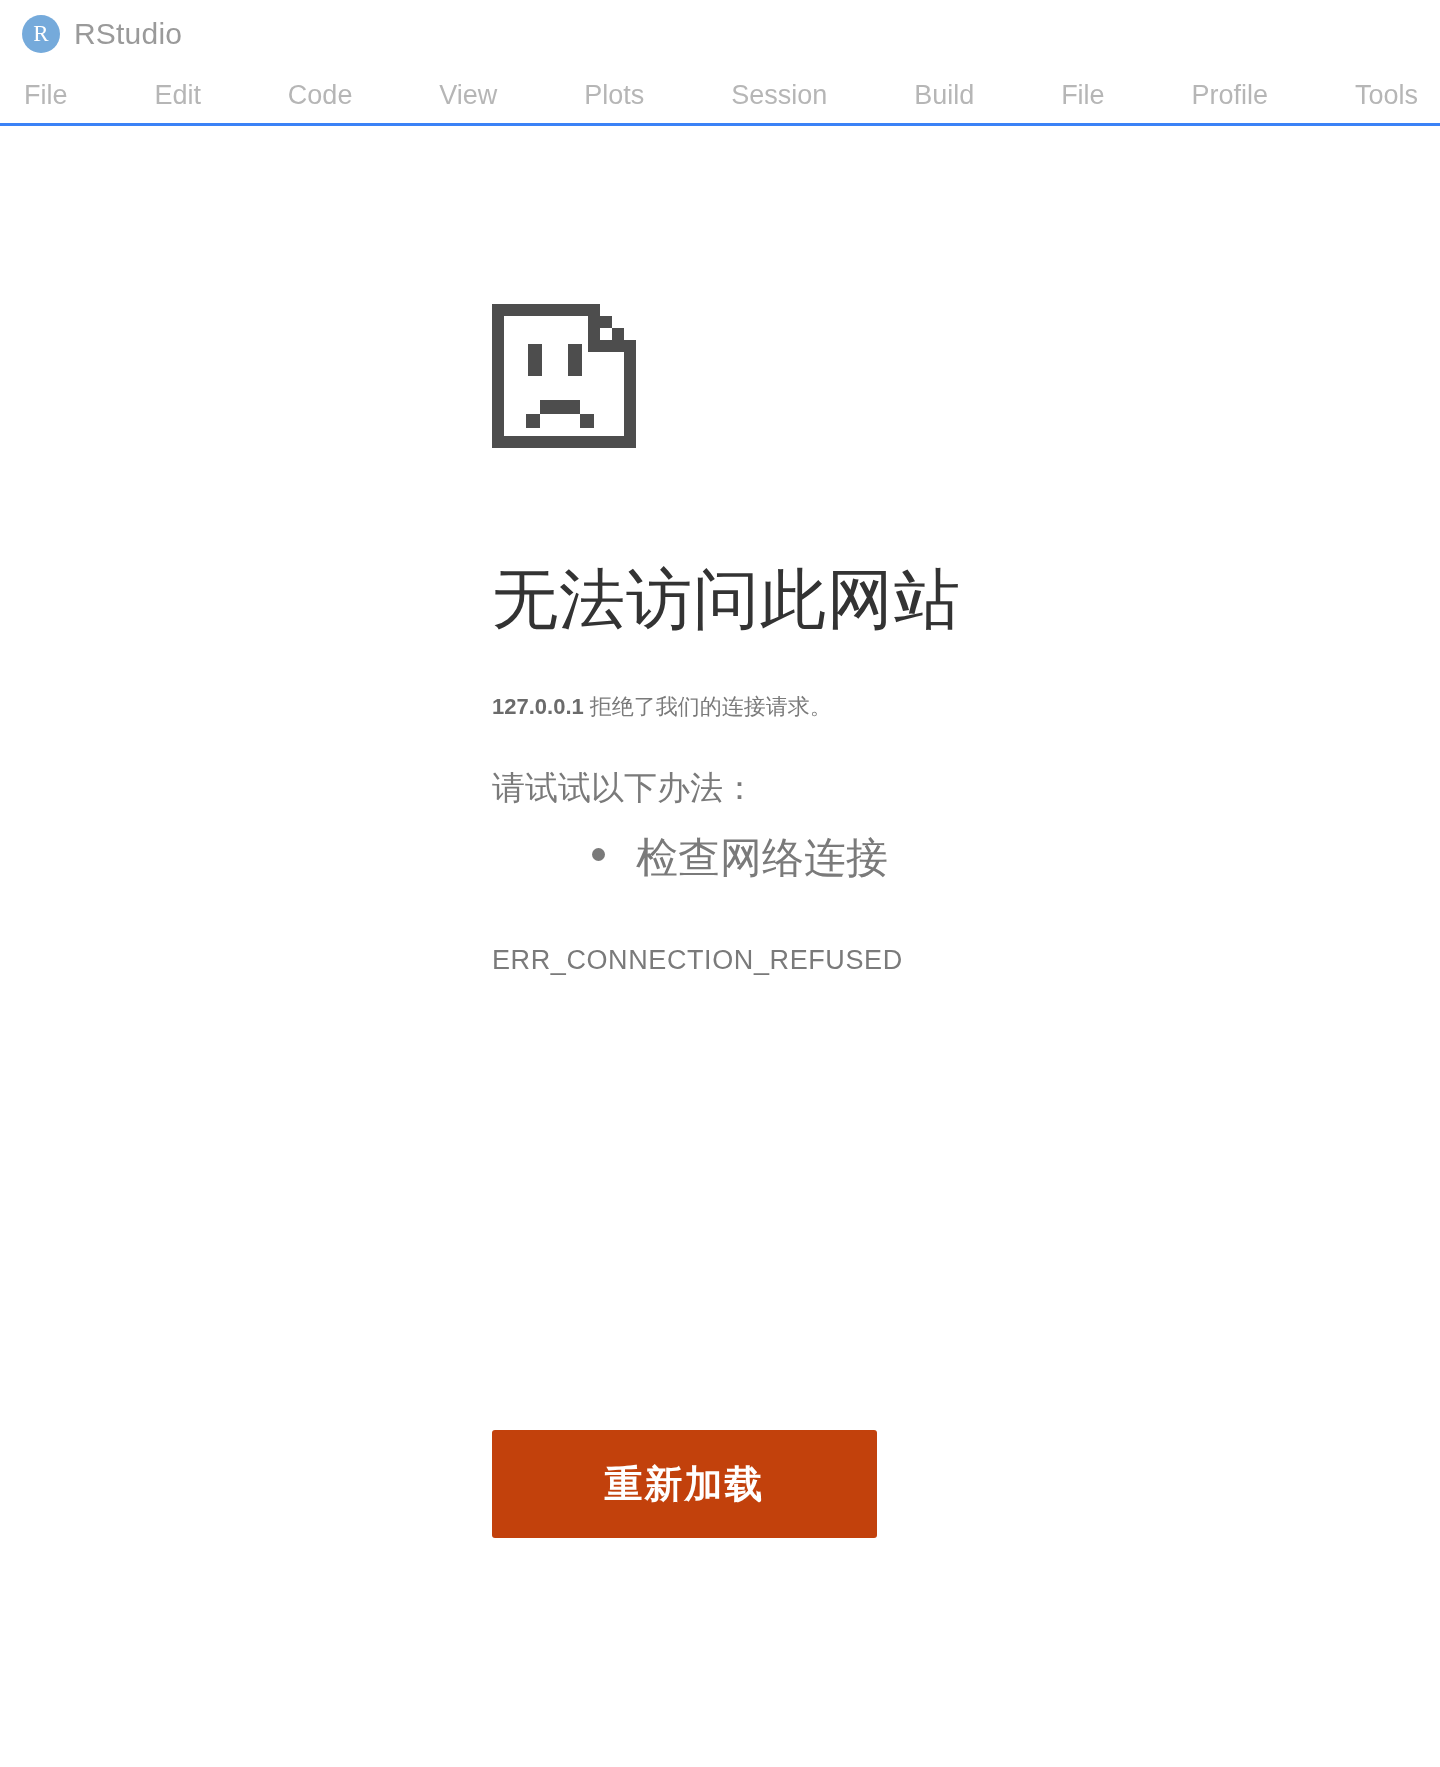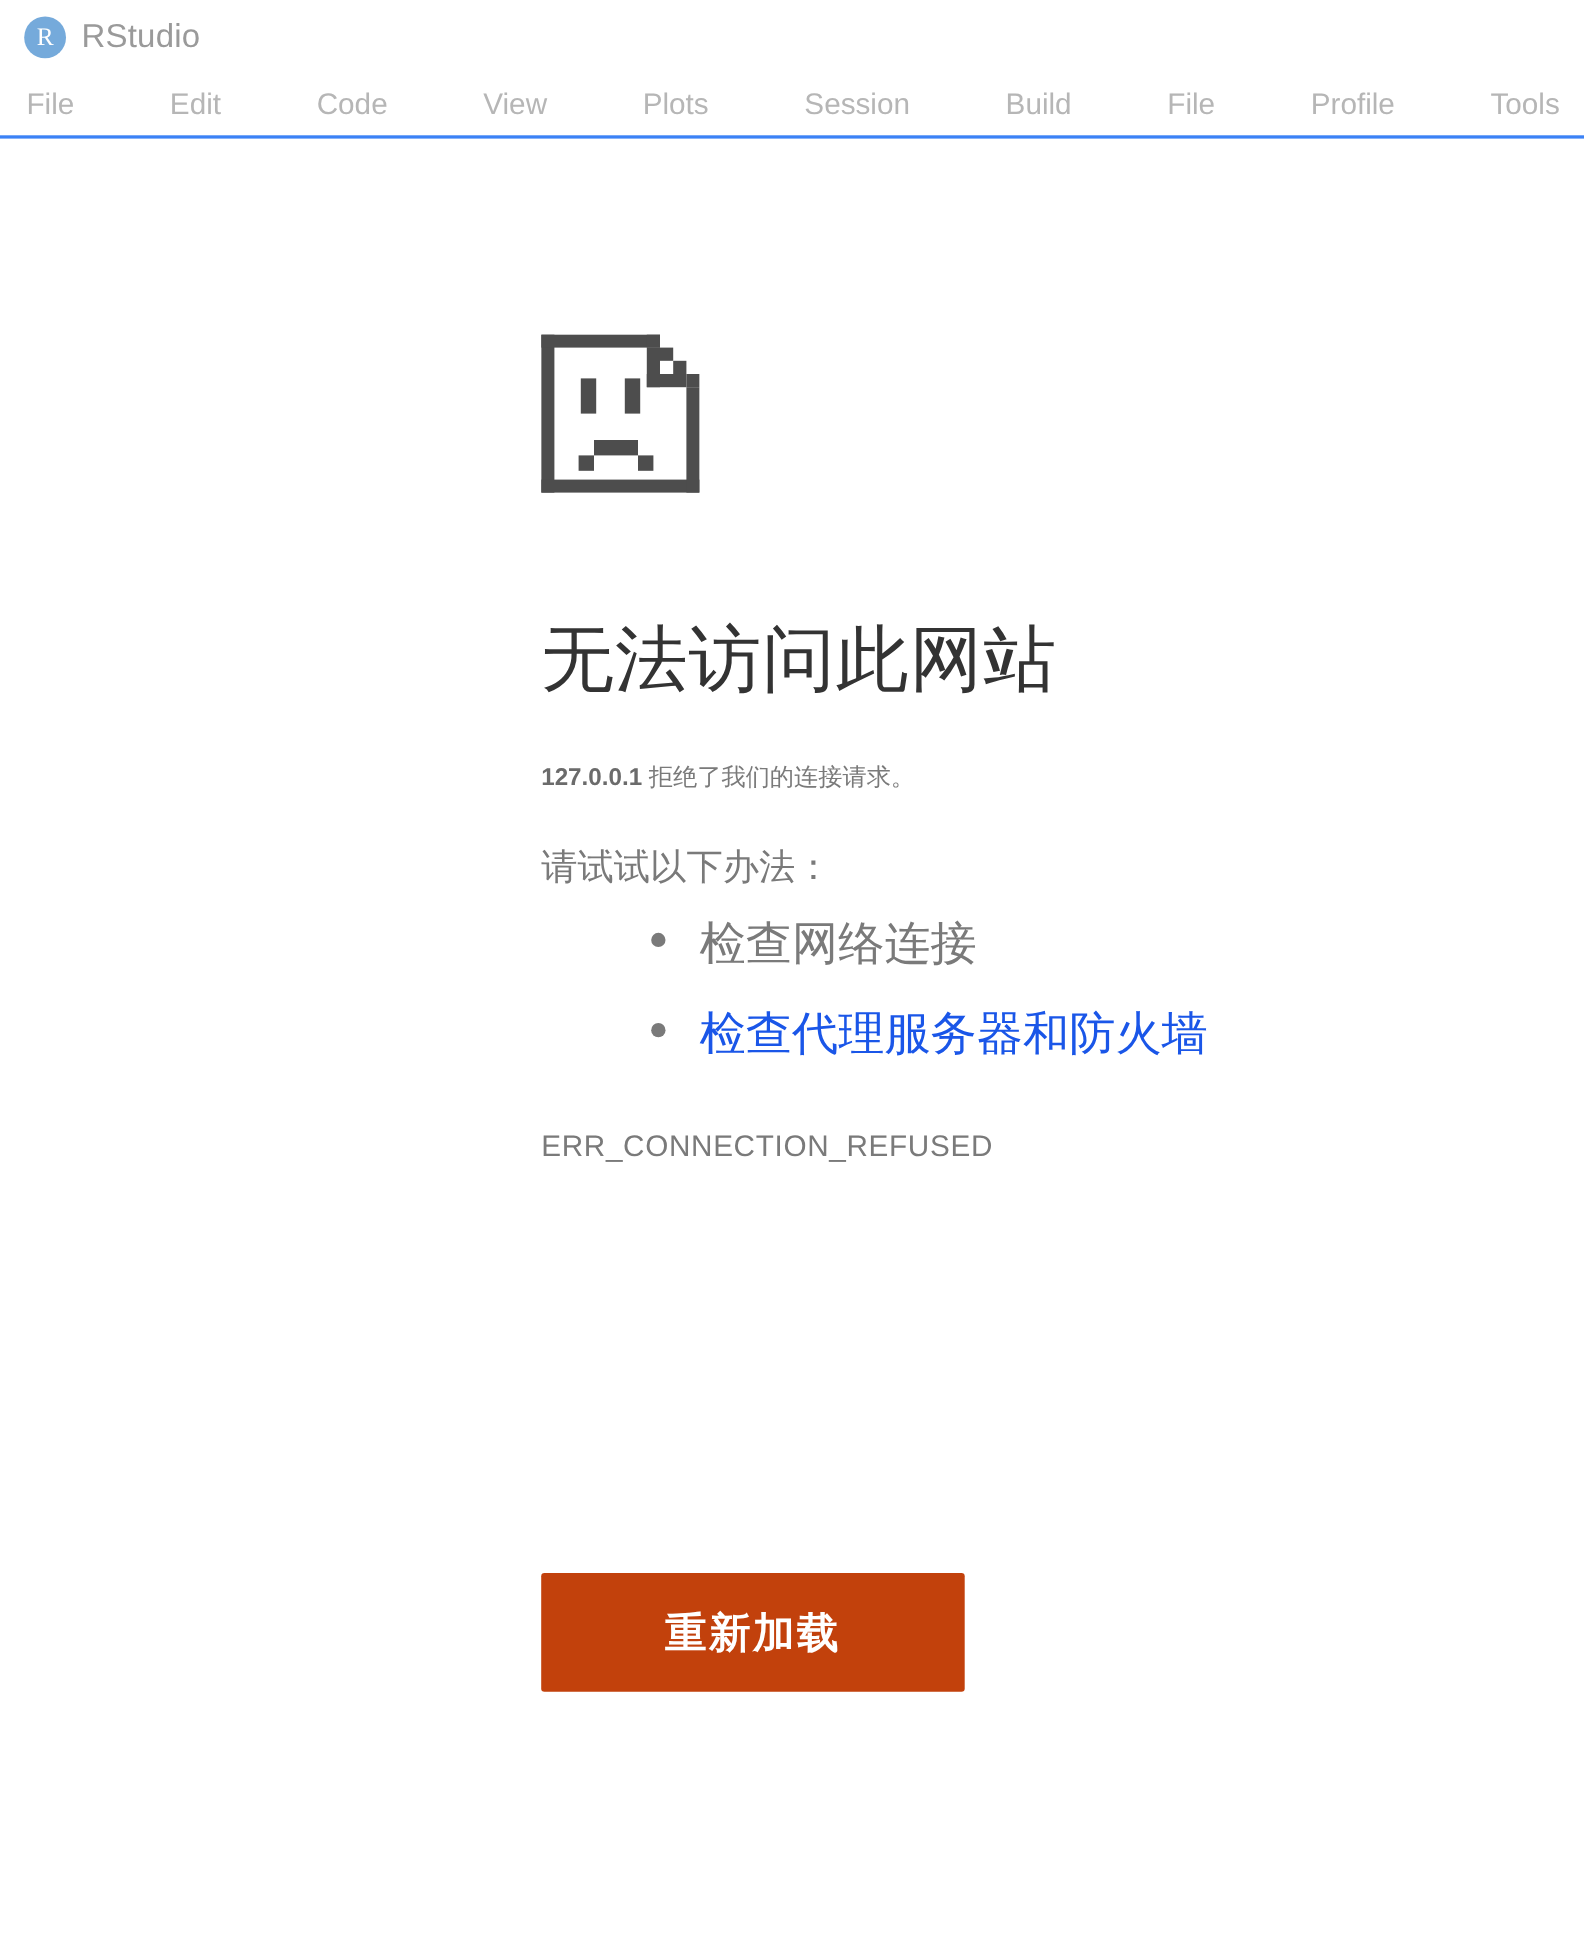--- a/index.html
+++ b/index.html
@@ -286,23 +286,20 @@
     <h1 id="error-heading">无法访问此网站</h1>
 
     <p id="error-summary"><span class="host">127.0.0.1</span><span> 拒绝了我们的连接请求。</span></p>
 
     <p id="suggestions-title">请试试以下办法：</p>
 
     <ul id="suggestions-list">
       <li>
         <span>检查网络连接</span>
       </li>
-      <li class="link-item">
-        <a href="#">检查代理服务器和防火墙</a>
-      </li>
     </ul>
 
     <p id="error-code">ERR_CONNECTION_REFUSED</p>
 
   </div>
 
   <button id="reload-button">重新加载</button>
 
 </div>
 

